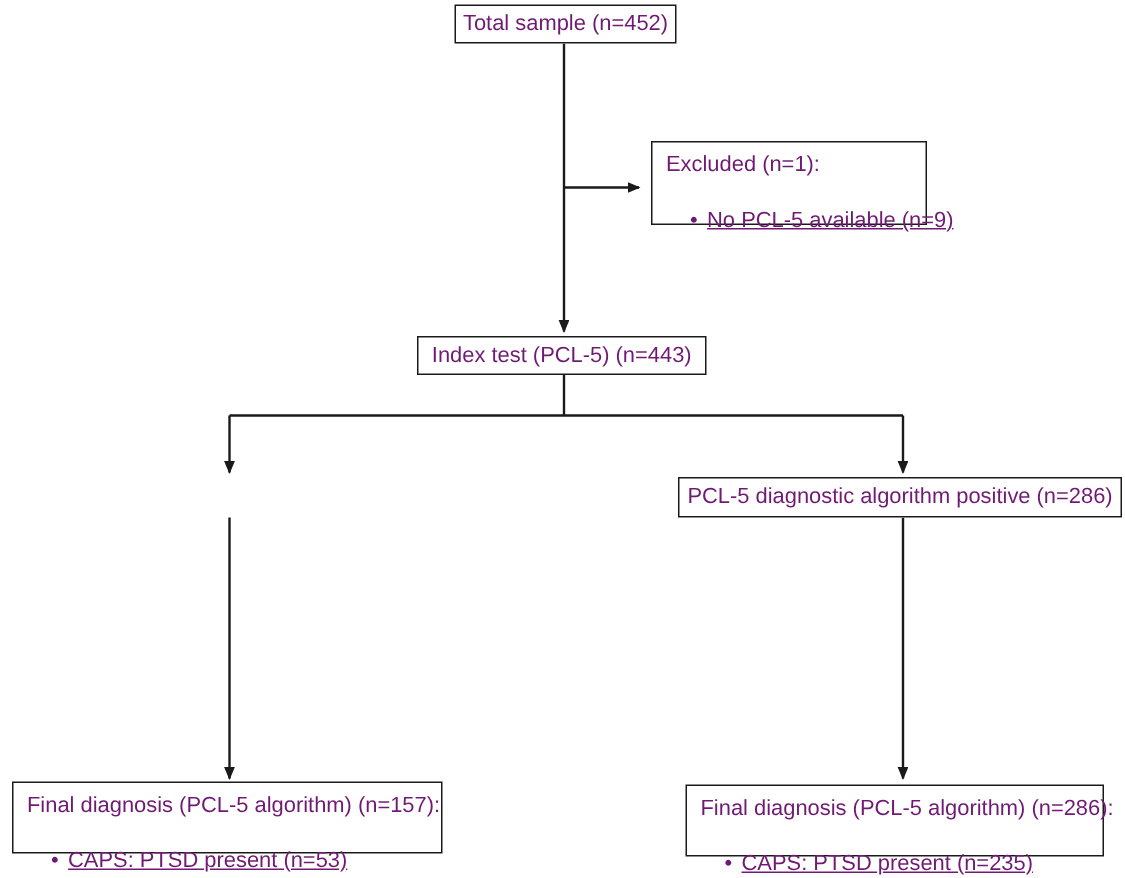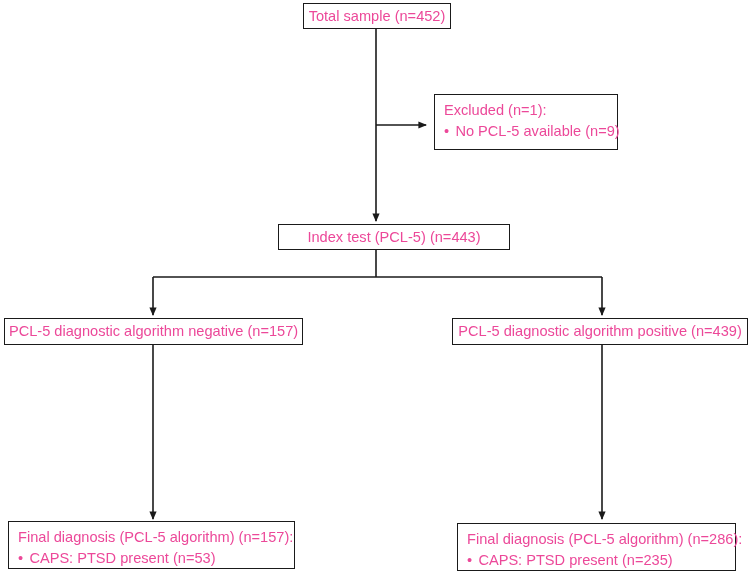--- a/index.html
+++ b/index.html
@@ -27,40 +27,41 @@
     height: 585px;
     pointer-events: none;
   }
   .node {
     position: absolute;
     box-sizing: border-box;
     border: 1px solid #1a1a1a;
     background: #ffffff;
     font-size: 14.6px;
     line-height: 1.42;
-    color: #ec4899;
+    color: #701a75;
     white-space: nowrap;
   }
   .node-single {
     display: flex;
     align-items: center;
     justify-content: center;
     padding: 2px 9px;
   }
   .node-list {
     padding: 5px 9px 6px 9px;
   }
   .node-title {
     display: block;
     white-space: nowrap;
   }
   .node-bullets {
     list-style: none;
-    margin: 0;
+    margin: 16px;
     padding: 0;
+    text-decoration: underline;
   }
   .node-bullets li {
     display: block;
     white-space: nowrap;
   }
   .node-bullets li::before {
     content: "\2022";
     display: inline-block;
     width: 0.72em;
     margin-right: 0.06em;
@@ -94,30 +95,27 @@
     <span>Total sample (n=452)</span>
   </div>
 
   <div class="node node-list" style="left:434px; top:94px; width:184px; height:56px;">
     <span class="node-title">Excluded (n=1):</span>
     <ul class="node-bullets">
       <li>No PCL-5 available (n=9)</li>
     </ul>
   </div>
 
-  <div class="node node-single" style="left:278px; top:224px; width:232px; height:26px;align-items:center;">
+  <div class="node node-single" style="left:278px; top:224px; width:193px; height:26px;align-items:center;">
     <span>Index test (PCL-5) (n=443)</span>
   </div>
 
-  <div class="node node-single" style="left:4px; top:318px; width:299px; height:27px;">
-    <span>PCL-5 diagnostic algorithm negative (n=157)</span>
-  </div>
 
   <div class="node node-single" style="left:452px; top:318px; width:296px; height:27px;">
-    <span>PCL-5 diagnostic algorithm positive (n=439)</span>
+    <span>PCL-5 diagnostic algorithm positive (n=286)</span>
   </div>
 
   <div class="node node-list" style="left:8px; top:521px; width:287px; height:48px;">
     <span class="node-title">Final diagnosis (PCL-5 algorithm) (n=157):</span>
     <ul class="node-bullets">
       <li>CAPS: PTSD present (n=53)</li>
     </ul>
   </div>
 
   <div class="node node-list" style="left:457px; top:523px; width:279px; height:48px;">

